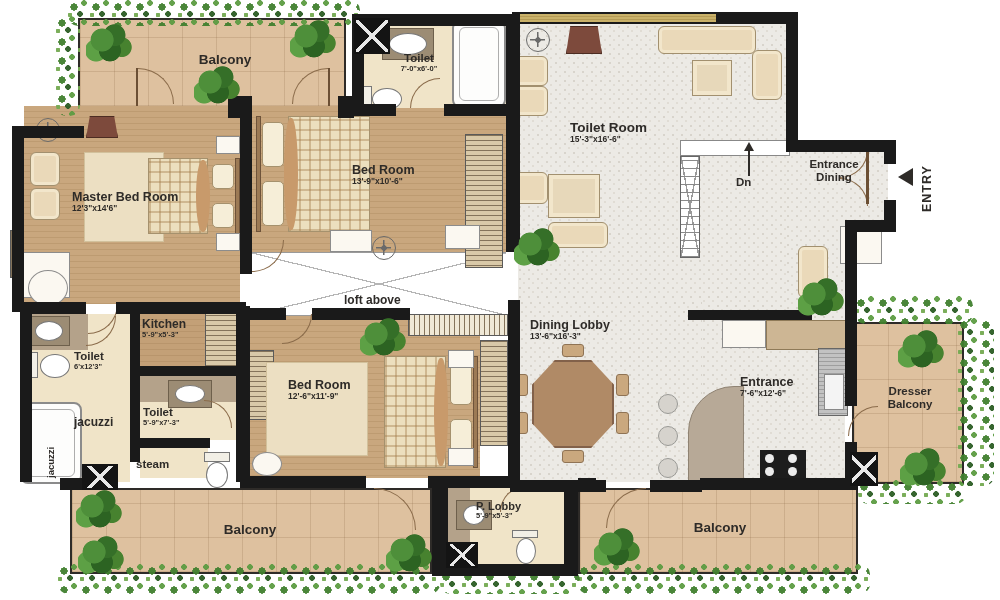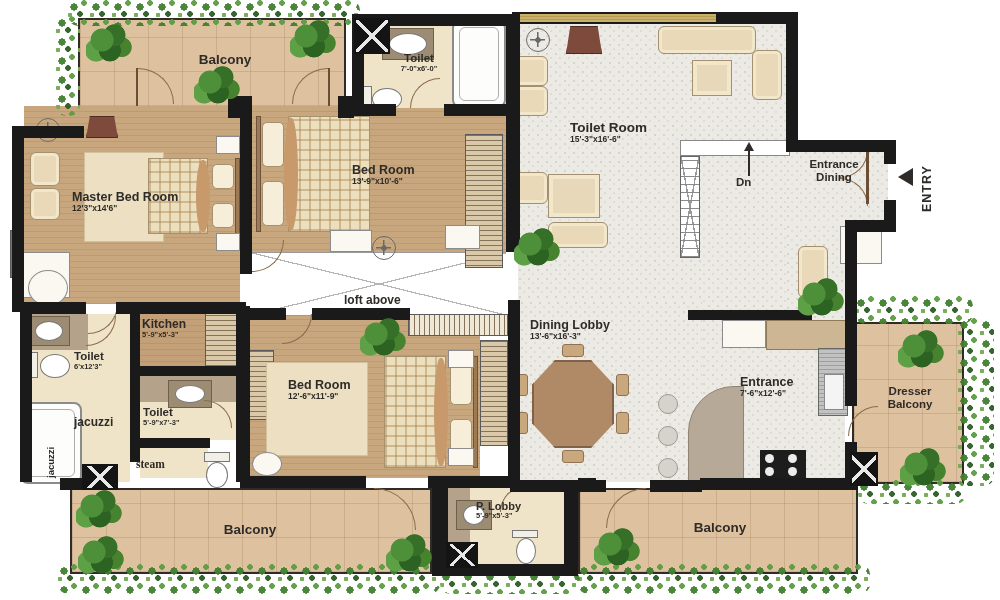--- a/index.html
+++ b/index.html
@@ -144,21 +144,21 @@
   <div class="lbl" style="left:74px;top:416px;font-size:12px;">
     <div>jacuzzi</div>
   </div>
   <div class="lbl vert" style="left:46px;top:410px;height:68px;font-size:9.5px;">
     <div>jacuzzi</div>
   </div>
   <div class="lbl" style="left:143px;top:406px;">
     <div class="nm" style="font-size:11.5px;">Toilet</div>
     <div class="dim" style="font-size:7.5px;">5'-9"x7'-3"</div>
   </div>
-  <div class="lbl" style="left:136px;top:458px;font-size:11.5px;font-family:Liberation Serif, serif;">
+  <div class="lbl" style="left:136px;top:458px;font-size:11.5px;">
     <div>steam</div>
   </div>
   <div class="lbl" style="left:288px;top:378px;">
     <div class="nm">Bed Room</div>
     <div class="dim">12'-6"x11'-9"</div>
   </div>
   <div class="lbl" style="left:530px;top:318px;">
     <div class="nm">Dining Lobby</div>
     <div class="dim">13'-6"x16'-3"</div>
   </div>

